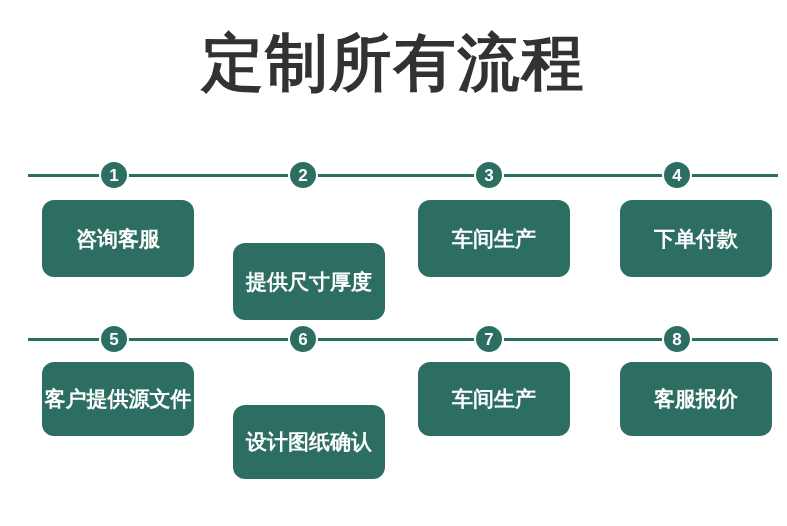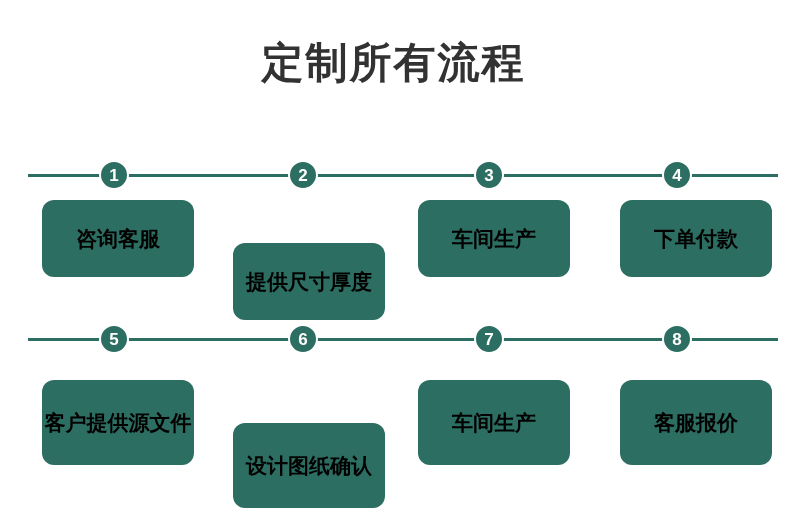--- a/index.html
+++ b/index.html
@@ -15,21 +15,21 @@
     background: #ffffff;
     overflow: hidden;
   }
   .page-title {
     position: absolute;
     top: 30px;
     left: 0;
     width: 100%;
     margin: 0;
     text-align: center;
-    font-size: 42px;
+    font-size: 62px;
     line-height: 66px;
     font-weight: 900;
     letter-spacing: 2px;
     color: #323232;
   }
   .track-line {
     position: absolute;
     left: 28px;
     width: 750px;
     height: 3px;
@@ -56,31 +56,31 @@
   }
   .row1 .step-circle { top: 160px; }
   .row2 .step-circle { top: 324px; }
 
   .step-box {
     position: absolute;
     width: 152px;
     box-sizing: border-box;
     background: #2d6e62;
     border-radius: 12px;
-    color: #000000;
+    color: #ffffff;
     font-size: 21px;
     font-weight: bold;
     display: flex;
     align-items: center;
     justify-content: center;
     text-align: center;
     white-space: nowrap;
   }
   .row1 .step-box { top: 200px; height: 77px; }
-  .row2 .step-box { top: 380px; height: 85px; }
+  .row2 .step-box { top: 362px; height: 74px; }
 
   .c1 { left: 99px; }
   .c2 { left: 288px; }
   .c3 { left: 474px; }
   .c4 { left: 662px; }
 
   .b1 { left: 42px; }
   .b2 { left: 233px; margin-top: 43px; }
   .b3 { left: 418px; }
   .b4 { left: 606px; margin-left: 14px; }

